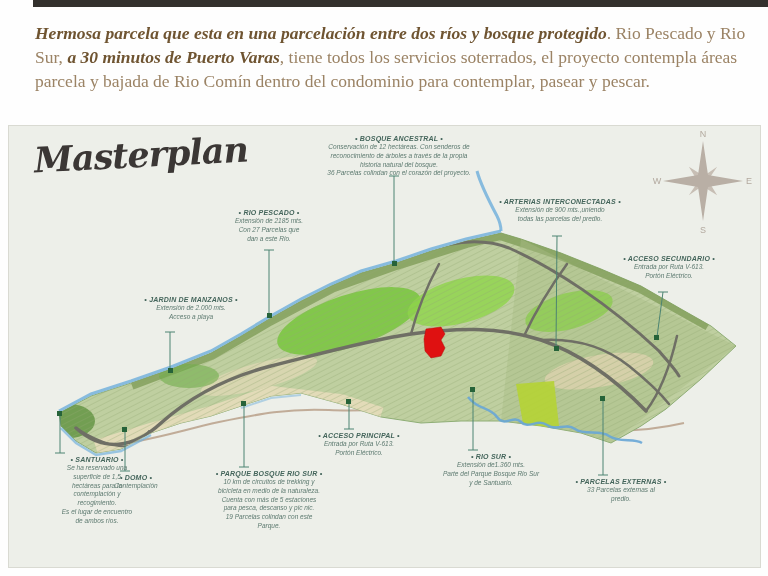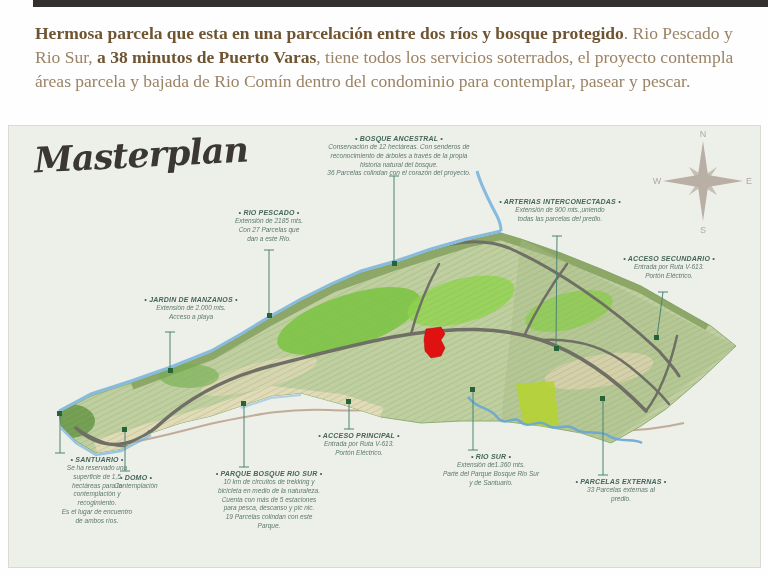--- a/index.html
+++ b/index.html
@@ -4,21 +4,21 @@
 <style>
   html,body{margin:0;padding:0;background:#ffffff;}
   #page{position:relative;width:768px;height:576px;background:#fefefe;overflow:hidden;
         font-family:"Liberation Sans",sans-serif;}
   
   #topbar{position:absolute;left:33px;top:0;width:735px;height:7px;background:#33302d;}
   
   #intro{position:absolute;left:35px;top:21px;width:712px;
          font-family:"Liberation Serif",serif;font-size:17.5px;line-height:1.38;
          color:#9b8365;}
-  #intro .d-bold{font-weight:bold;color:#6f5431;}
+  #intro .d-bold{font-weight:bold;color:#6f5431;font-style:italic;}
   #intro .d-reg{color:#9b8365;}
   
   #card{position:absolute;left:8px;top:125px;width:753px;height:443px;
         background:#edefe9;border:1px solid #d9dad2;box-sizing:border-box;}
   #mapsvg{position:absolute;left:0;top:0;}
   #masterplan-title{position:absolute;left:25px;top:8px;
         font-family:"DejaVu Serif",serif;font-style:italic;font-weight:600;
         font-size:35px;color:#3b3735;transform:rotate(-3deg);letter-spacing:-1px;}
   
   .callout{position:absolute;transform:translateX(-50%);text-align:center;
@@ -40,21 +40,21 @@
   #co-parque-bosque     {left:260px;top:344px;width:184px;}
 </style>
 </head>
 <body>
 
 <div id="page">
 
   <div id="topbar"></div>
 
   <div id="intro">
-    <span class="d-bold">Hermosa parcela que esta en una parcelación entre dos ríos y bosque protegido</span><span class="d-reg">. Rio Pescado y Rio Sur,  </span><span class="d-bold">a 38 minutos de Puerto Varas</span><span class="d-reg">, tiene todos los servicios soterrados, el proyecto contempla áreas parcela y bajada de Rio Comín dentro del condominio para contemplar, pasear y pescar.</span>
+    <span class="d-bold">Hermosa parcela que esta en una parcelación entre dos ríos y bosque protegido</span><span class="d-reg">. Rio Pescado y Rio Sur,  </span><span class="d-bold">a 30 minutos de Puerto Varas</span><span class="d-reg">, tiene todos los servicios soterrados, el proyecto contempla áreas parcela y bajada de Rio Comín dentro del condominio para contemplar, pasear y pescar.</span>
   </div>
 
   <div id="card">
 
     <svg id="mapsvg" width="751" height="441" viewBox="0 0 751 441" xmlns="http://www.w3.org/2000/svg">
       <defs>
         <pattern id="hatch" width="5" height="5" patternUnits="userSpaceOnUse" patternTransform="rotate(63)">
           <line x1="0" y1="0" x2="0" y2="5" stroke="#93a972" stroke-width="1.3"></line>
         </pattern>
         <clipPath id="parcelclip">

